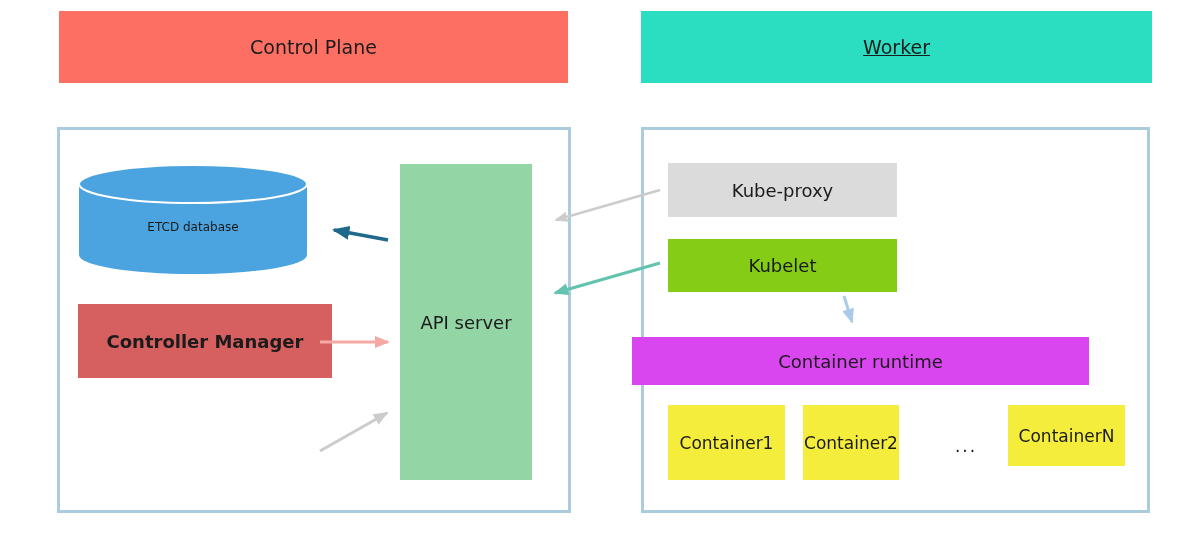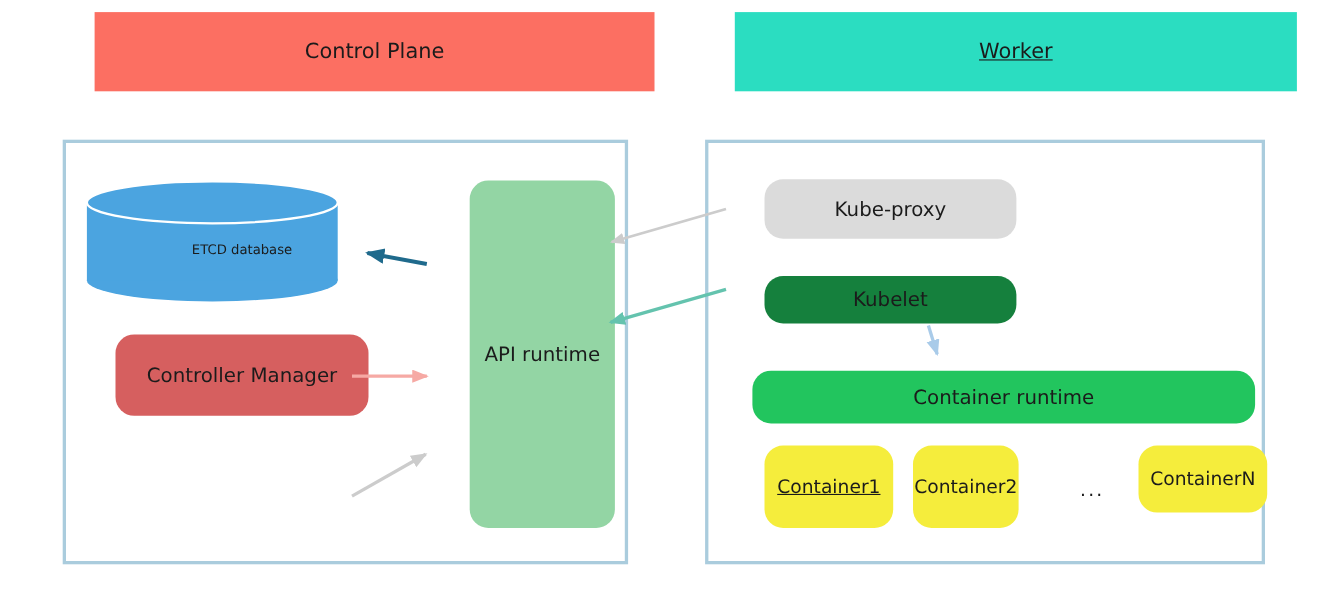--- a/index.html
+++ b/index.html
@@ -16,21 +16,20 @@
     font-family: "DejaVu Sans", sans-serif;
     color: #1b1b1b;
     overflow: hidden;
   }
   .abs { position: absolute; }
   .label-center {
     display: flex;
     align-items: center;
     justify-content: center;
     text-align: center;
-    margin-left: 27px;
   }
   
   .banner {
     font-size: 19px;
   }
   .banner-control-plane {
     left: 59px; top: 11px; width: 509px; height: 72px;
     background: #FC6F62;
   }
   .banner-worker {
@@ -40,52 +39,53 @@
   }
   
   .group-box {
     border: 3px solid #AACCDD;
     background: #ffffff;
     box-sizing: border-box;
   }
   .box-control-plane { left: 57px; top: 127px; width: 514px; height: 386px; }
   .box-worker        { left: 641px; top: 127px; width: 509px; height: 386px; }
   
-  .node { font-size: 18px; border-radius: 17px; }
+  .node { font-size: 18px; }
   .node-etcd-wrap { left: 78px; top: 163px; width: 230px; height: 112px; }
   .node-etcd-label {
     left: 0; top: 34px; width: 100%; height: 60px;
     font-size: 12px;
   }
   .node-controller-manager {
-    left: 78px; top: 304px; width: 230px; height: 74px;
+    left: 78px; top: 304px; width: 254px; height: 74px;
     background: #D65F5F;
+    font-weight: bold;
   }
   .node-scheduler {
     left: 78px; top: 406px; width: 230px; height: 72px;
     background: #F0C75C;
   }
   .node-api-server {
     left: 400px; top: 164px; width: 132px; height: 316px;
     background: #93D5A4;
   }
   .node-kube-proxy {
     left: 668px; top: 163px; width: 229px; height: 54px;
     background: #DBDBDB;
   }
   .node-kubelet {
-    left: 668px; top: 251px; width: 229px; height: 43px;
-    background: #15803d;
+    left: 668px; top: 239px; width: 229px; height: 53px;
+    background: #84cc16;
   }
   .node-container-runtime {
-    left: 657px; top: 337px; width: 457px; height: 48px;
-    background: #22c55e;
+    left: 632px; top: 337px; width: 457px; height: 48px;
+    background: #d946ef;
   }
   .node-container { background: #F5ED3C; font-size: 17px; }
-  .node-container-1 { left: 668px;  top: 405px; width: 117px; height: 75px; text-decoration: underline; }
+  .node-container-1 { left: 668px;  top: 405px; width: 117px; height: 75px; }
   .node-container-2 { left: 803px;  top: 405px; width: 96px; height: 75px; }
   .node-container-n { left: 1008px; top: 405px; width: 117px; height: 61px; }
   .ellipsis {
     left: 938px; top: 432px; width: 56px; height: 28px;
     font-size: 17px; letter-spacing: 2px;
   }
   
   .arrows-overlay {
     left: 0; top: 0; width: 1199px; height: 543px;
     pointer-events: none;
@@ -116,21 +116,21 @@
     </svg>
     <div class="abs node-etcd-label label-center">ETCD database</div>
   </div>
 
   <div class="abs node node-controller-manager label-center">
     <span>Controller Manager</span>
   </div>
 
 
   <div class="abs node node-api-server label-center">
-    <span>API runtime</span>
+    <span>API server</span>
   </div>
 
   <div class="abs node node-kube-proxy label-center">
     <span>Kube-proxy</span>
   </div>
 
   <div class="abs node node-kubelet label-center">
     <span>Kubelet</span>
   </div>
 

